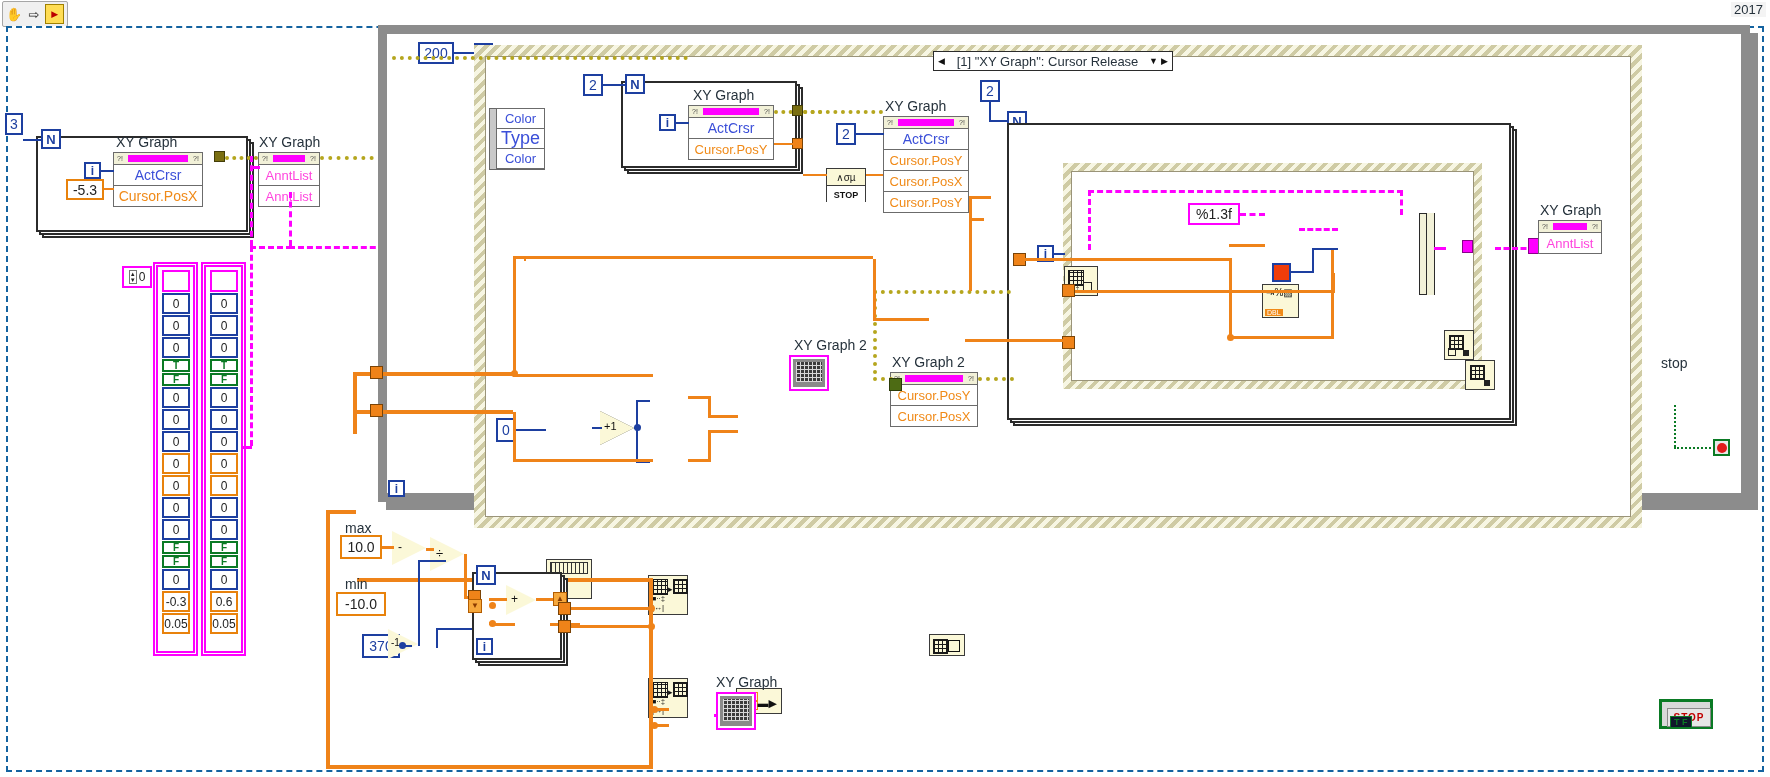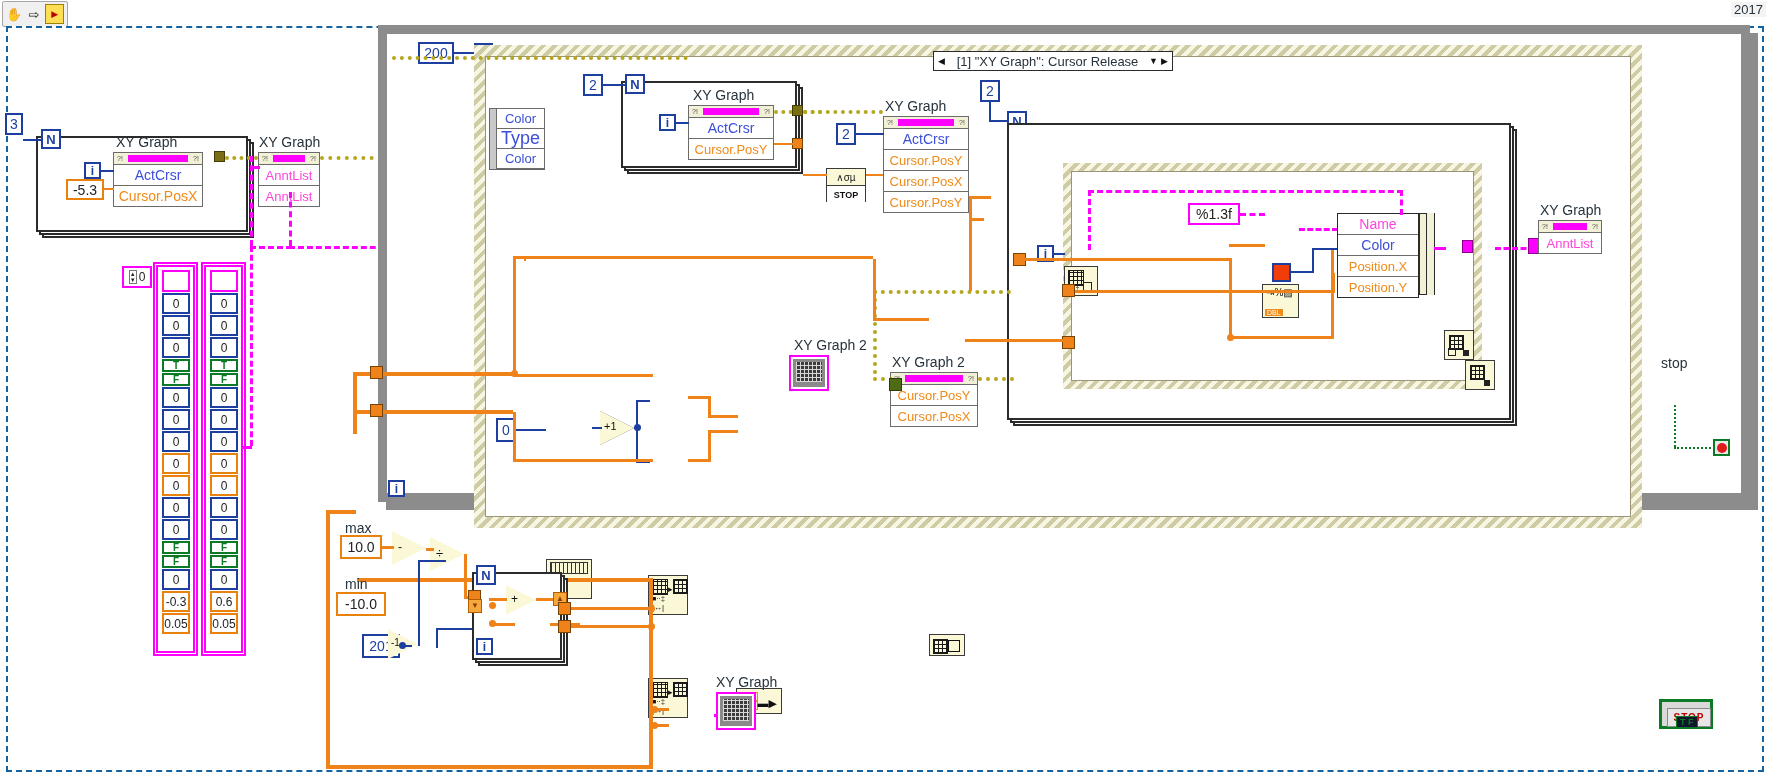--- a/index.html
+++ b/index.html
@@ -90,21 +90,21 @@
 
   
   #evsel{background:#fff;border:1px solid #2b2b2b;height:20px;display:flex;align-items:center;
          font-size:13px;color:#26323c;padding:0 2px;}
   #evsel .arw{width:11px;height:18px;display:flex;align-items:center;justify-content:center;font-size:9px;color:#111;}
 
   
   .stopbtn{border:3px solid #0a7a24;background:#d9d9d9;position:relative;}
   .stopglyph{position:absolute;left:5px;top:6px;width:42px;height:17px;background:#e6e6e6;border:1px solid #8a8a8a;
      color:#c00000;font-size:10px;font-weight:bold;display:flex;align-items:center;justify-content:center;letter-spacing:1px;}
-  .tf{position:absolute;left:14px;bottom:-2px;background:#0f172a;border:1px solid #0a7a24;font-size:9px;
+  .tf{position:absolute;left:8px;bottom:-2px;background:#0f172a;border:1px solid #0a7a24;font-size:9px;
      color:#0a7a24;font-weight:bold;padding:0 3px;}
   .stopterm{border:2px solid #0a7a24;background:#e9e9e9;width:17px;height:17px;display:flex;align-items:center;justify-content:center;}
   .stopterm i{display:block;width:10px;height:10px;border-radius:50%;background:#e01b1b;}
 
   
   .gicon{border:2px solid #ff00ff;background:#fff;padding:2px;}
   .gicon .inner{width:100%;height:100%;background:#8a8a8a;position:relative;}
   .gicon .inner:after{content:"";position:absolute;left:3px;top:3px;right:3px;bottom:5px;
      background:repeating-linear-gradient(0deg,#d8d8d8 0 1px,transparent 1px 4px),
                 repeating-linear-gradient(90deg,#d8d8d8 0 1px,transparent 1px 4px),#3b3b3b;}
@@ -317,26 +317,20 @@
     <div style="position:absolute;left:2px;bottom:1px;background:#f08a18;color:#fff;font-size:7px;padding:0 2px;">DBL</div>
   </div>
   <div class="abs wd-mg" style="left:1240px;top:213px;width:25px;"></div>
   <div class="abs wd-mg" style="left:1299px;top:228px;width:39px;"></div>
 
   <div class="abs colorbox" style="left:1272px;top:263px;width:19px;height:19px;"></div>
   <div class="abs w w-bl" style="left:1291px;top:271px;width:23px;height:2px;"></div>
   <div class="abs w w-bl" style="left:1312px;top:248px;width:2px;height:25px;"></div>
   <div class="abs w w-bl" style="left:1312px;top:248px;width:26px;height:2px;"></div>
 
-  <div class="abs pnode" style="left:1337px;top:213px;width:82px;border:1px solid #2b2b2b;">
-    <div class="row p-magenta">Name</div>
-    <div class="row p-blue">Color</div>
-    <div class="row p-orange" style="font-size:13px">Position.X</div>
-    <div class="row p-orange" style="font-size:13px">Position.Y</div>
-  </div>
   <div class="abs" style="left:1419px;top:213px;width:16px;height:82px;background:#f2f1d8;border:1px solid #2b2b2b;"></div>
   <div class="abs" style="left:1426px;top:213px;width:8px;height:82px;background:#f2f1d8;border-left:1px solid #2b2b2b;"></div>
 
   <div class="abs fn" style="left:1444px;top:232px;width:30px;height:30px;">
     <div class="fn-grid" style="left:4px;top:4px;width:13px;height:13px;"></div>
     <div style="position:absolute;left:3px;bottom:3px;width:6px;height:6px;border:1px solid #222;"></div>
     <div style="position:absolute;right:4px;bottom:3px;width:6px;height:6px;background:#222;"></div>
   </div>
   <div class="abs wd-mg" style="left:1434px;top:247px;width:12px;"></div>
 
@@ -483,21 +477,21 @@
   <div class="abs w w-or" style="left:326px;top:510px;width:4px;height:259px;"></div>
   <div class="abs w w-or" style="left:326px;top:765px;width:327px;height:4px;"></div>
   <div class="abs w w-or" style="left:326px;top:510px;width:30px;height:4px;"></div>
   <div class="abs w w-or" style="left:357px;top:578px;width:295px;height:4px;"></div>
   <div class="abs w w-or" style="left:649px;top:578px;width:4px;height:190px;"></div>
 
   <div class="abs lbl" style="left:345px;top:520px;">max</div>
   <div class="abs obox" style="left:340px;top:535px;width:42px;height:24px;">10.0</div>
   <div class="abs lbl" style="left:345px;top:576px;">min</div>
   <div class="abs obox" style="left:336px;top:592px;width:50px;height:24px;">-10.0</div>
-  <div class="abs tbox" style="left:362px;top:634px;width:38px;height:24px;">201</div>
+  <div class="abs tbox" style="left:362px;top:634px;width:38px;height:24px;">370</div>
 
   <div class="abs" style="left:392px;top:531px;width:0;height:0;border-left:34px solid #fbf8d8;border-top:17px solid transparent;border-bottom:17px solid transparent;"></div>
   <div class="abs" style="left:398px;top:540px;font-size:12px;color:#111;">-</div>
   <div class="abs w w-or" style="left:382px;top:546px;width:12px;height:3px;"></div>
   <div class="abs w w-or" style="left:430px;top:556px;width:3px;height:0px;"></div>
 
   <div class="abs" style="left:430px;top:537px;width:0;height:0;border-left:34px solid #fbf8d8;border-top:17px solid transparent;border-bottom:17px solid transparent;"></div>
   <div class="abs" style="left:436px;top:546px;font-size:13px;color:#111;">÷</div>
   <div class="abs w w-or" style="left:426px;top:548px;width:8px;height:3px;"></div>
   <div class="abs w w-or" style="left:464px;top:554px;width:3px;height:45px;"></div>

